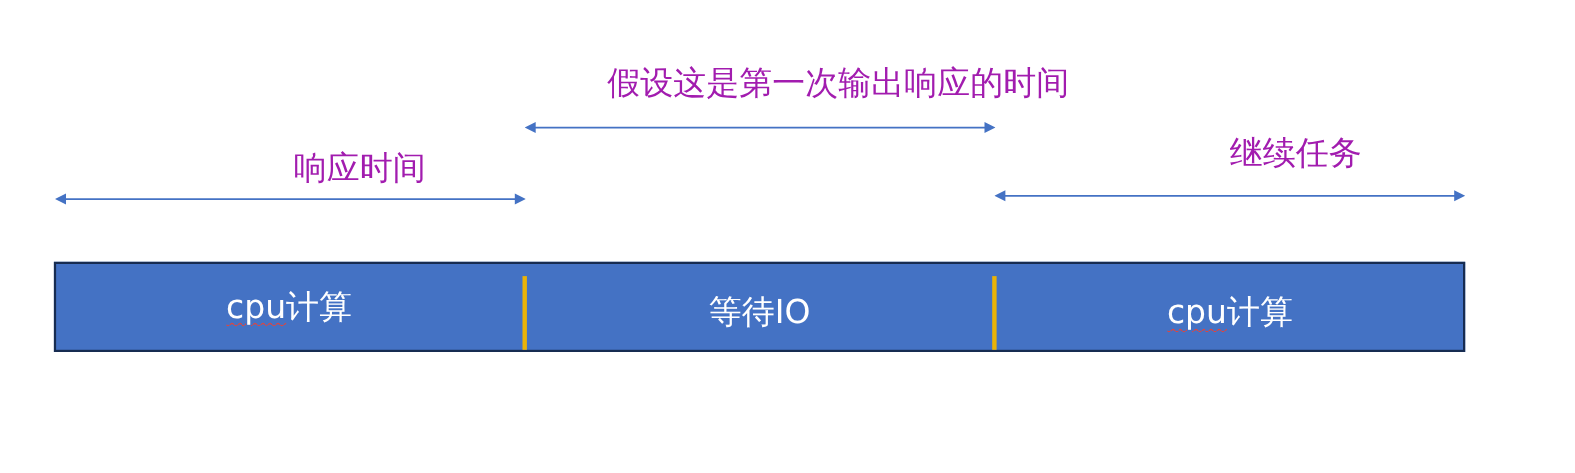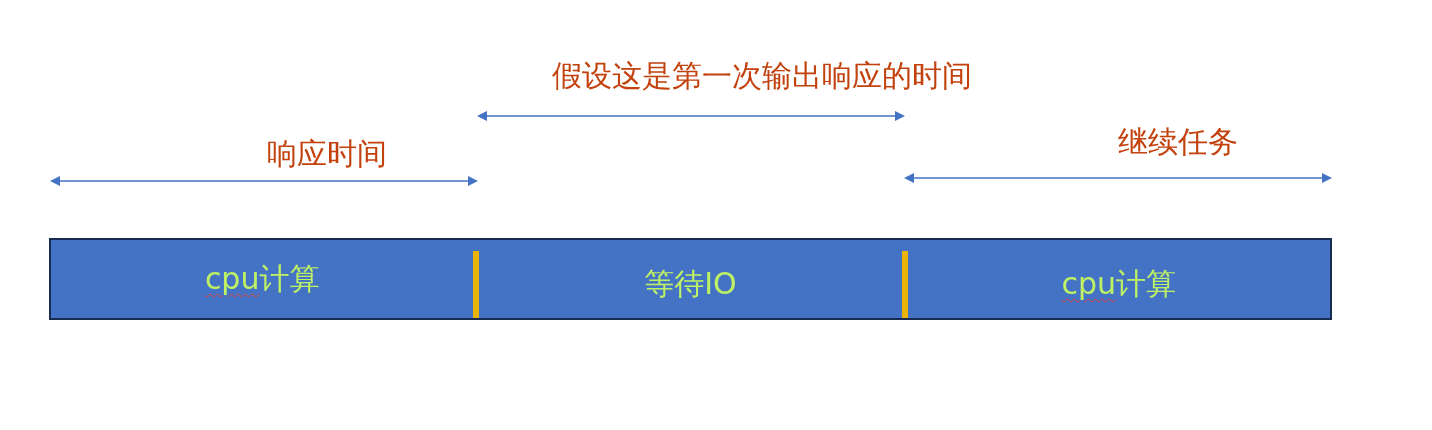--- a/index.html
+++ b/index.html
@@ -9,21 +9,21 @@
     }
     body {
       width: 1432px;
       height: 430px;
       position: relative;
       overflow: hidden;
       font-family: "DejaVu Sans", "Liberation Sans", sans-serif;
     }
     .label {
       position: absolute;
-      color: #c2410c;
+      color: #a21caf;
       font-size: 30px;
       line-height: 36px;
       white-space: nowrap;
       transform: translateX(-50%);
     }
     .arrow {
       position: absolute;
       height: 12px;
     }
     .arrow svg { display: block; }
@@ -36,44 +36,44 @@
       display: flex;
       box-sizing: border-box;
       border: 2px solid #172c51;
       background: #4472c4;
     }
     .segment {
       flex: 1 1 0;
       display: flex;
       align-items: center;
       justify-content: center;
-      color: #bef264;
+      color: #ffffff;
       font-size: 30px;
       box-sizing: border-box;
     }
     .segment + .segment {
-      border-left: 6px solid #eab308;
+      border-left: 4px solid #eab308;
       margin-top: 11px;
     }
     .seg-text {
       white-space: nowrap;
       position: relative;
     }
     .spell {
       text-decoration: underline wavy #e0443e;
       text-decoration-thickness: 1px;
       text-underline-offset: 4px;
     }
   </style>
 </head>
 <body>
 
 <div class="label" style="left:327px; top:136px;">响应时间</div>
 <div class="label" style="left:762px; top:58px;">假设这是第一次输出响应的时间</div>
-<div class="label" style="left:1178px; top:124px;">继续任务</div>
+<div class="label" style="left:1178px; top:124px;font-family:Liberation Mono, monospace;">继续任务</div>
 
 <div class="arrow" style="left:50px; top:175px; width:428px;">
   <svg width="428" height="12" viewBox="0 0 428 12">
     <line x1="8" y1="6" x2="420" y2="6" stroke="#4472c4" stroke-width="1.5"></line>
     <polygon points="0,6 10,1 10,11" fill="#4472c4"></polygon>
     <polygon points="428,6 418,1 418,11" fill="#4472c4"></polygon>
   </svg>
 </div>
 <div class="arrow" style="left:477px; top:110px; width:428px;">
   <svg width="428" height="12" viewBox="0 0 428 12">

